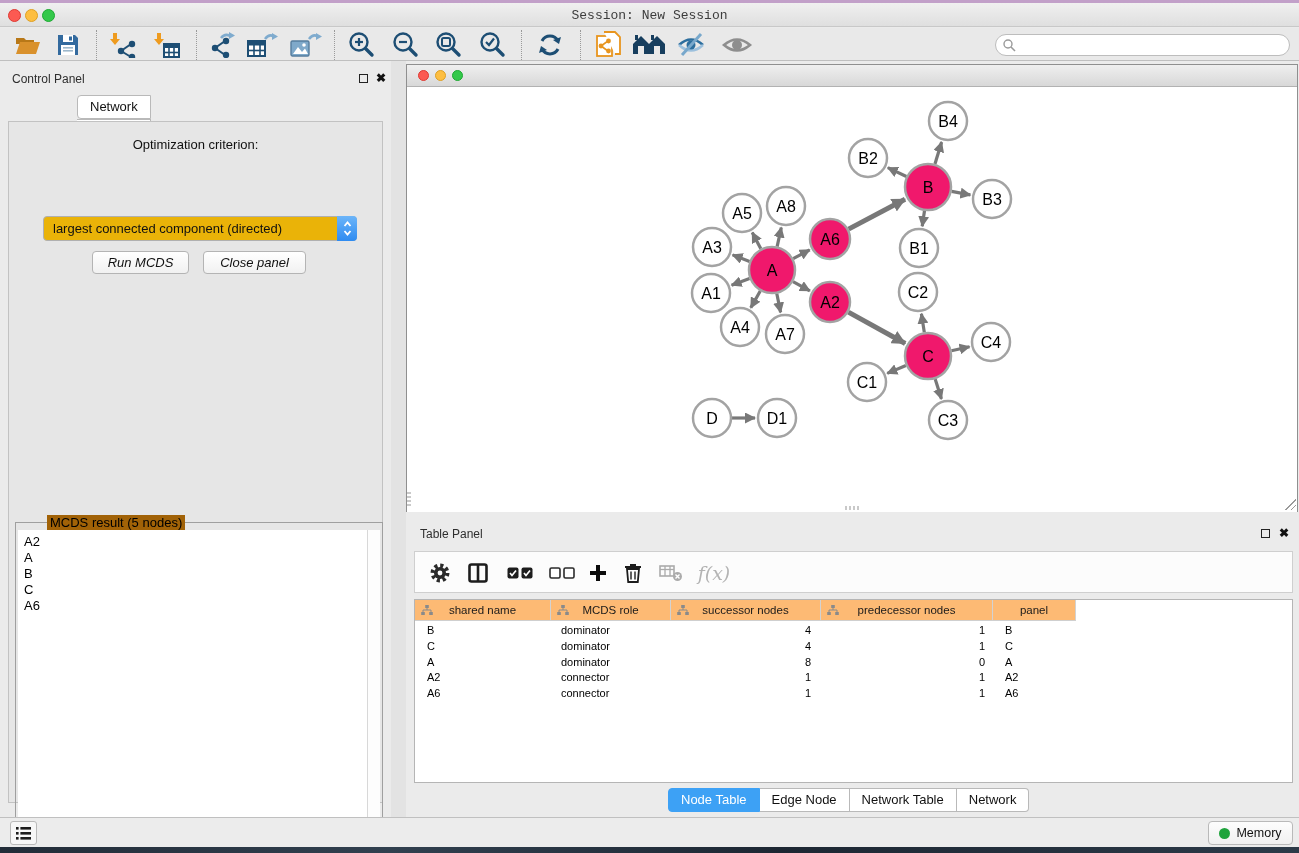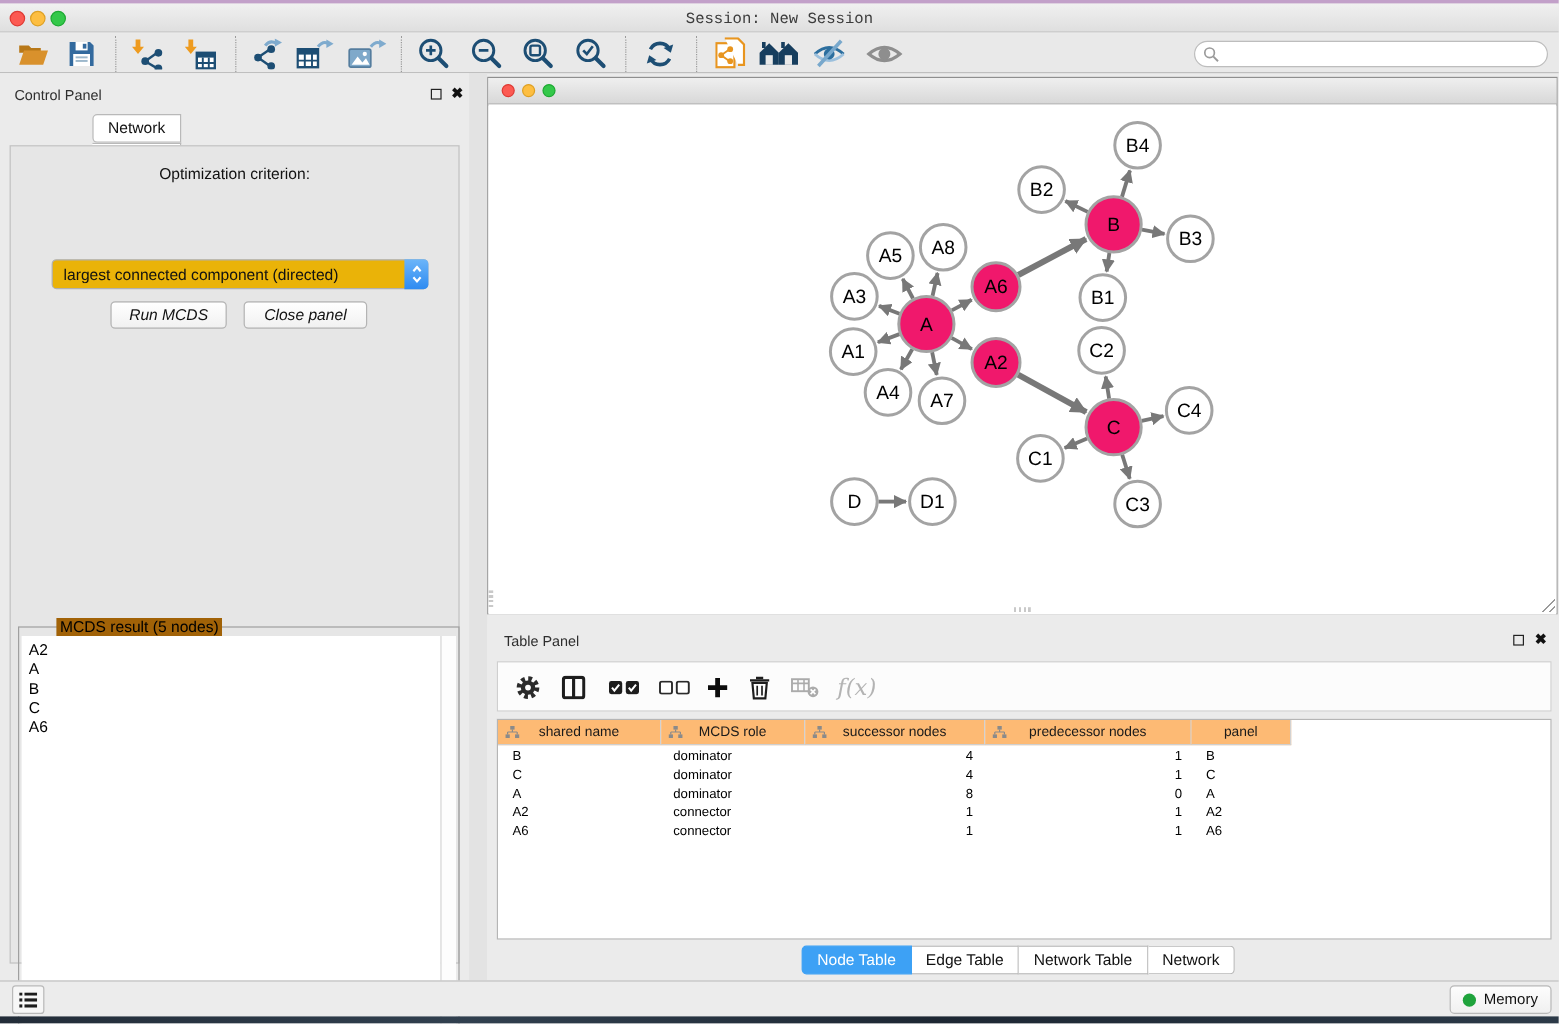--- a/index.html
+++ b/index.html
@@ -530,21 +530,21 @@
           <div class="tcell c1">connector</div>
           <div class="tcell c2">1</div>
           <div class="tcell c3">1</div>
           <div class="tcell c4">A6</div>
         </div>
       </div>
   </div>
 
   <div class="abs" style="left:262px;top:268px;display:flex;">
     <div class="bt-tab first selected">Node Table</div>
-    <div class="bt-tab">Edge Table</div>
+    <div class="bt-tab">Edge Node</div>
     <div class="bt-tab">Network Table</div>
     <div class="bt-tab last">Network</div>
   </div>
 </div>
 
 <div class="abs" style="left:0;top:817px;width:1299px;height:30px;background:#ececec;border-top:1px solid #c0c0c0;">
   <div class="abs" style="left:10px;top:3px;width:27px;height:24px;background:#f7f7f7;border:1px solid #b9b9b9;border-radius:3px;display:flex;align-items:center;justify-content:center;">
     <svg width="15" height="13" viewBox="0 0 15 13">
         <rect x="0" y="0" width="2.6" height="2.6" fill="#1d1d1d"></rect>
         <rect x="4.4" y="0" width="10.6" height="2.6" fill="#1d1d1d"></rect>

